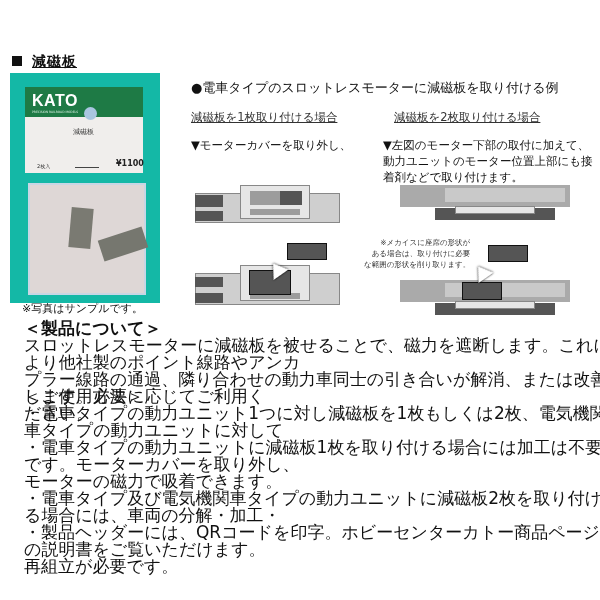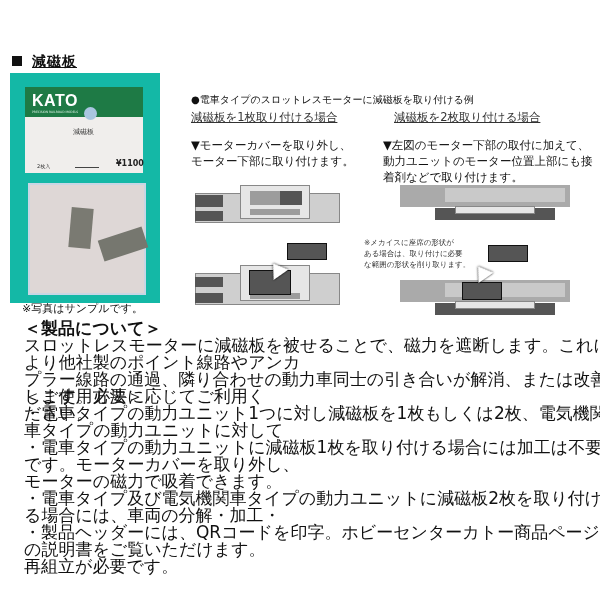--- a/index.html
+++ b/index.html
@@ -18,26 +18,26 @@
   .card-name { position:absolute; left:48px; top:40px; font-size:7px; color:#333; }
   .card-count { position:absolute; left:12px; top:76px; font-size:5px; color:#333; }
   .card-line { position:absolute; left:50px; top:80px; width:24px; height:1px; background:#444; }
   .card-price { position:absolute; left:82px; top:72px; font-size:8px; font-weight:bold; color:#222;margin-left:9px; }
   .bag { position:absolute; left:18px; top:110px; width:118px; height:112px; background:#ded7d6; border:2px solid #c8d6e4; }
   .plate1 { position:absolute; left:40px; top:23px; width:22px; height:40px; background:#7a7a72; transform:rotate(5deg); }
   .plate2 { position:absolute; left:70px; top:48px; width:46px; height:22px; background:#76776f; transform:rotate(-18deg); }
 
   .caption { position:absolute; left:22px; top:301px; font-size:11px; }
 
-  .heading { position:absolute; left:191px; top:79px; font-size:10px;margin-top:14px; }
+  .heading { position:absolute; left:191px; top:79px; font-size:13px; }
   .sub1 { position:absolute; left:191px; top:110px; font-size:11.5px; text-decoration:underline; color:#333; }
   .sub2 { position:absolute; left:394px; top:110px; font-size:11.5px; text-decoration:underline; color:#333; }
   .desc1 { position:absolute; left:191px; top:137px; font-size:11.5px; line-height:16px; }
   .desc2 { position:absolute; left:383px; top:137px; font-size:11.5px; line-height:16px; width:215px; }
-  .note { position:absolute; left:364px; top:237px; font-size:7.5px; line-height:11px; color:#333; }
+  .note { position:absolute; left:364px; top:237px; font-size:7.5px; line-height:11px; color:#333;text-align:right; }
 
   .diagram { position:absolute; }
   .chassis { position:absolute; background:#cfcfcf; border:1px solid #888; }
   .dark { position:absolute; background:#555; }
   .mid { position:absolute; background:#9c9c9c; }
   .light { position:absolute; background:#e6e6e6; border:1px solid #888; }
   .plate-d { position:absolute; background:#555; border:1px solid #111; }
   .arrow { position:absolute; width:0; height:0; }
 
   .text-block { position:absolute; left:24px; font-size:17px; line-height:17px; width:590px; }
@@ -65,21 +65,20 @@
   </div>
 </div>
 <div class="caption">※写真はサンプルです。</div>
 
 <div class="heading">●電車タイプのスロットレスモーターに減磁板を取り付ける例</div>
 <div class="sub1">減磁板を1枚取り付ける場合</div>
 <div class="sub2">減磁板を2枚取り付ける場合</div>
 
 <div class="desc1">
   <div>▼モーターカバーを取り外し、</div>
-  <div>モーター下部に取り付けます。</div>
 </div>
 <div class="desc2">
   <div>▼左図のモーター下部の取付に加えて、</div>
   <div>動力ユニットのモーター位置上部にも接</div>
   <div>着剤などで取り付けます。</div>
 </div>
 
 <div class="diagram" style="left:195px;top:185px;width:150px;height:45px;">
   <div class="chassis" style="left:0;top:8px;width:145px;height:30px;"></div>
   <div class="dark" style="left:0;top:10px;width:28px;height:12px;"></div>

